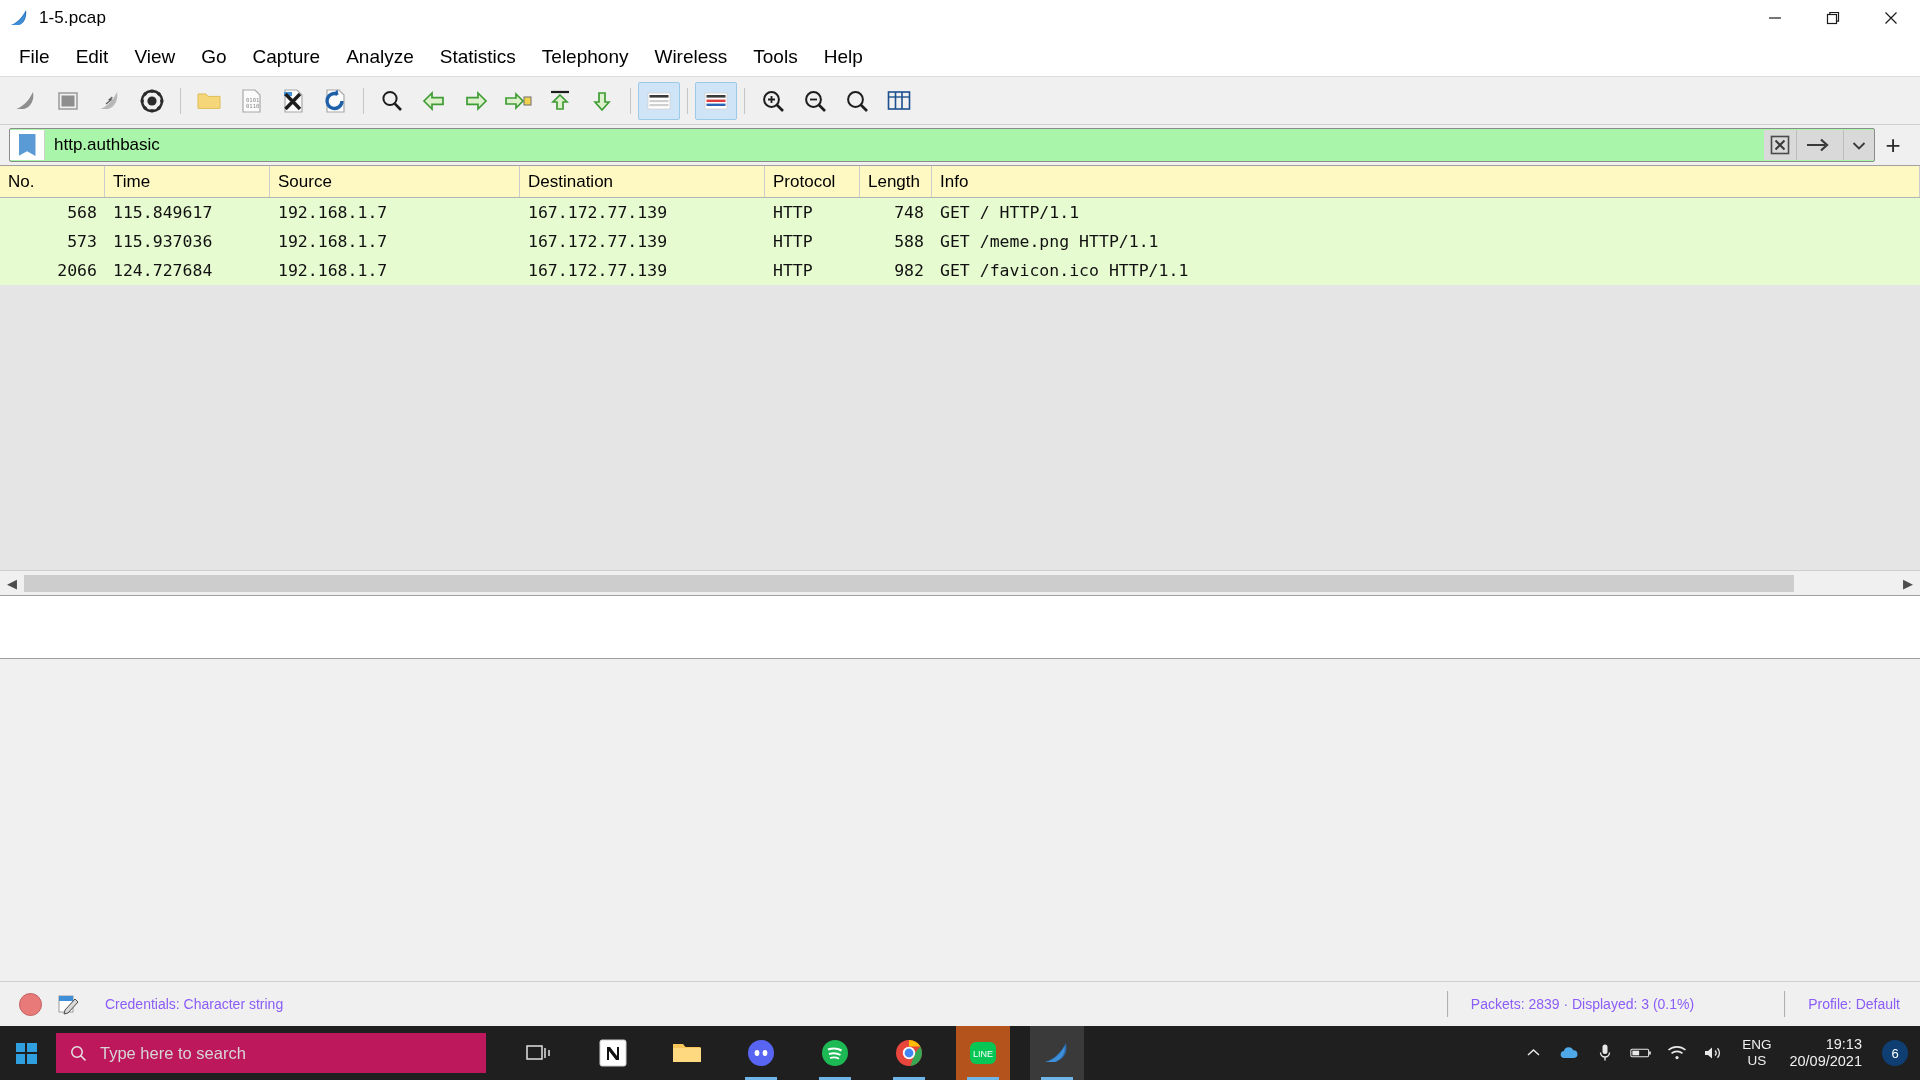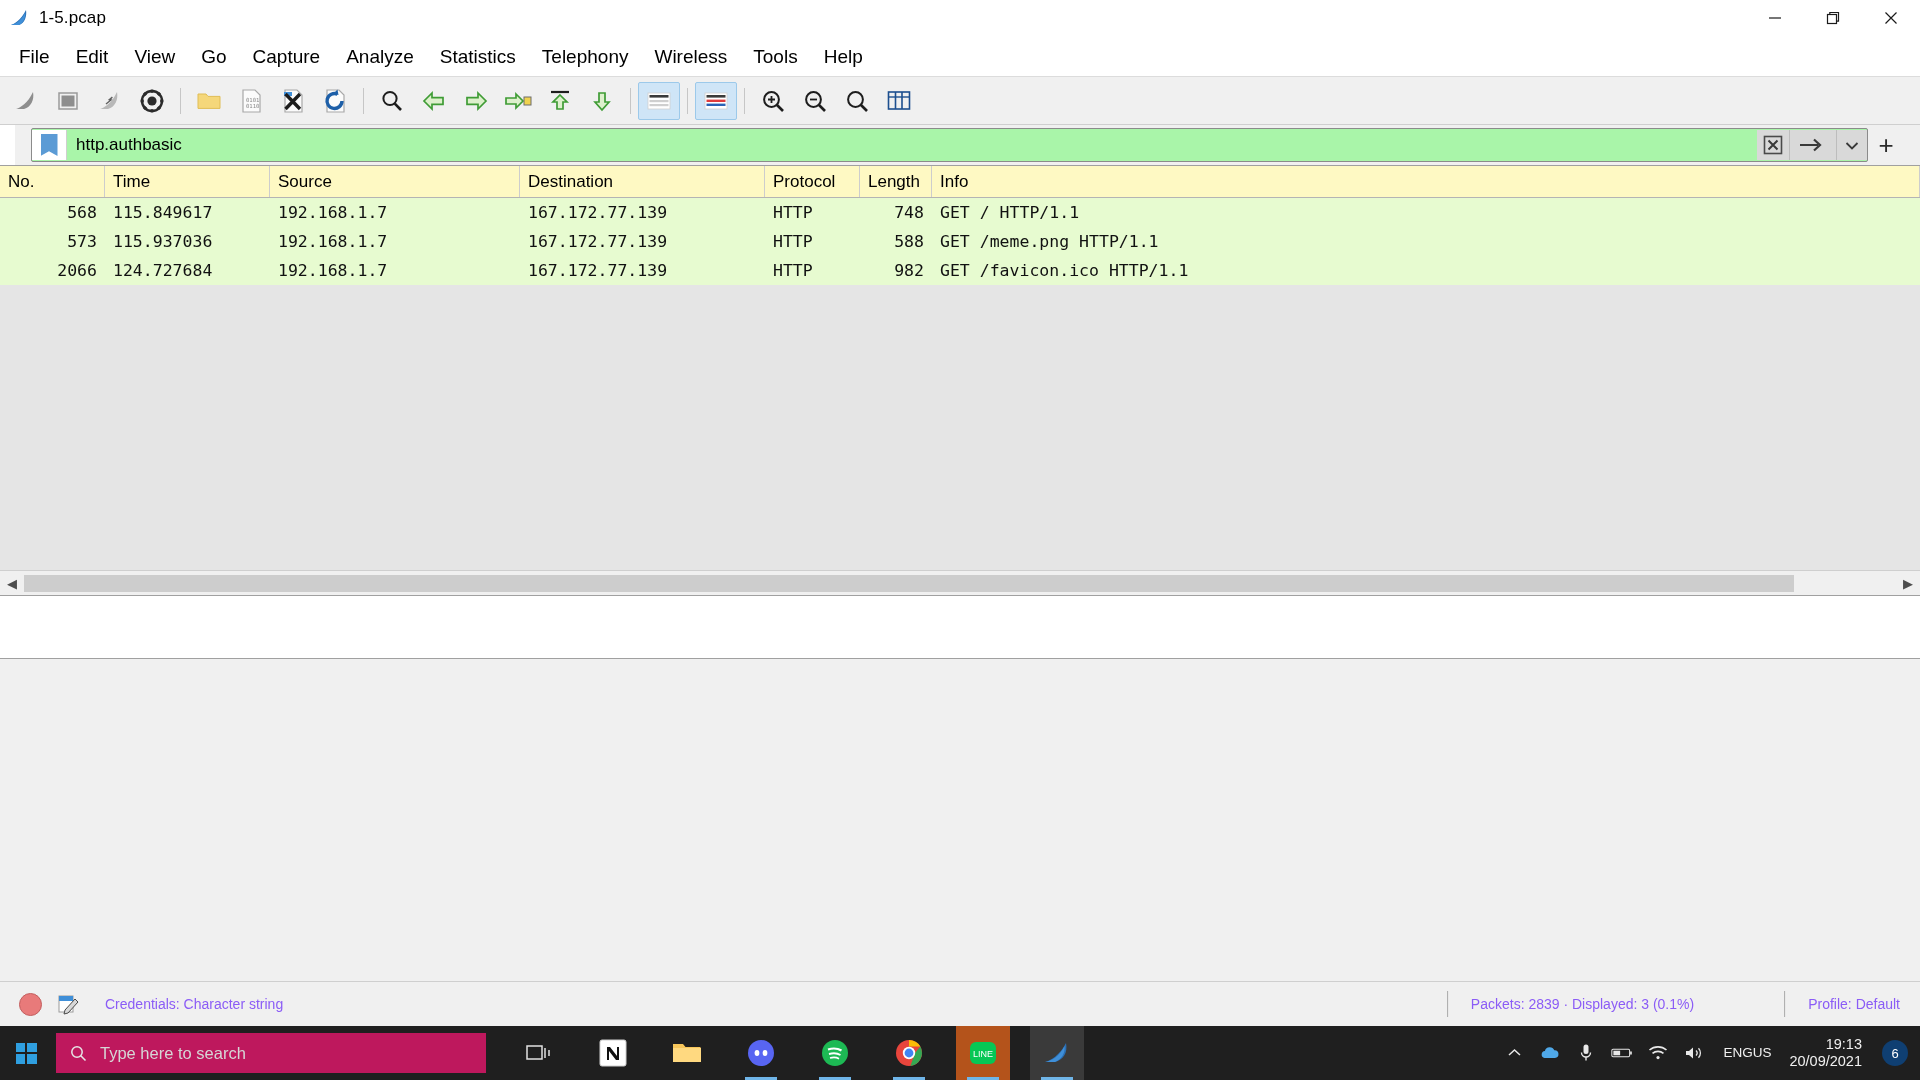--- a/index.html
+++ b/index.html
@@ -89,22 +89,21 @@
     background: #c6c6c6;
     margin: 0 7px;
   }
 
   
   .filterbar {
     height: 40px; min-height: 40px;
     background: #f0f0f0;
     display: flex;
     align-items: center;
-    padding: 0 16px;
-    margin-left: 15px;
+    padding: 0 9px;
   }
   .filter-box {
     flex: 1;
     height: 32px;
     display: flex;
     align-items: center;
     border: 1px solid #8b8b8b;
     background: #a9f5a9;
     border-radius: 2px;
     overflow: hidden;
@@ -346,20 +345,21 @@
     gap: 14px;
     padding-right: 12px;
     color: #e8e8e8;
   }
   .tray-ico {
     display: flex; align-items: center; justify-content: center;
     width: 22px; height: 24px;
   }
   .tray-lang {
     display: flex;
+    flex-direction: column;
     align-items: center;
     line-height: 1.15;
     font-size: 13.5px;
     color: #f0f0f0;
     margin-left: 4px;
   }
   .tray-clock {
     display: flex;
     flex-direction: column;
     align-items: flex-end;

